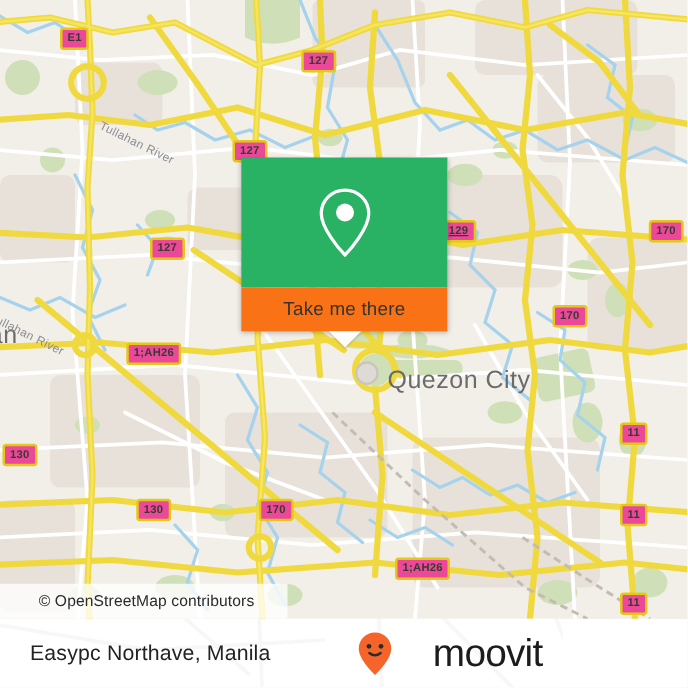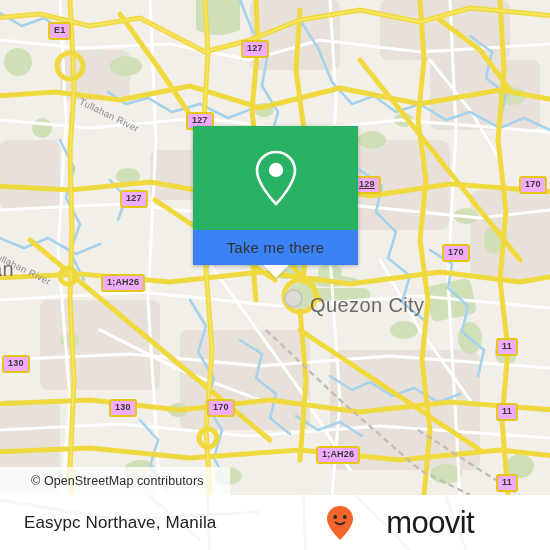--- a/index.html
+++ b/index.html
@@ -3,48 +3,48 @@
 <meta charset="utf-8">
 <style>
   html,body{margin:0;padding:0;background:#fff;}
   body{width:550px;height:550px;overflow:hidden;font-family:"Liberation Sans",sans-serif;}
   #root{position:relative;width:550px;height:550px;overflow:hidden;}
 
   
   #map{position:absolute;left:0;top:0;width:550px;height:495px;background:#f2efe9;overflow:hidden;}
   #map svg{position:absolute;left:0;top:0;}
 
-  .shield{position:absolute;background:#f0abfc;border:2px solid #e3c915;border-radius:3px;
+  .shield{position:absolute;background:#ec4899;border:2px solid #e3c915;border-radius:3px;
           color:#3a3a30;font-size:9px;font-weight:bold;line-height:1;
           padding:2px 4px 3px 4px;white-space:nowrap;letter-spacing:.2px;
           font-family:"Liberation Sans",sans-serif;}
 
   .place-label{position:absolute;color:#6b6b6b;font-size:20px;letter-spacing:.4px;white-space:nowrap;}
   .place-dot{position:absolute;width:15px;height:15px;border-radius:50%;
              background:#dedbd4;border:2px solid #c9c6bf;}
 
   .river-label{position:absolute;color:#8b8b93;font-size:9.5px;white-space:nowrap;letter-spacing:.3px;}
 
   
   #attrib{position:absolute;left:0;top:467px;height:28px;width:230px;
           background:rgba(255,255,255,.78);display:flex;align-items:center;}
   #attrib span{padding-left:31px;font-size:12.5px;color:#2b2b2b;letter-spacing:.1px;}
 
   
   #card{position:absolute;left:193px;top:126px;width:165px;
         box-shadow:0 1px 4px rgba(0,0,0,.28);}
   #card-head{height:104px;background:#29b264;display:flex;align-items:center;justify-content:center;}
-  #card-body{height:35px;background:#3b82f6;display:flex;align-items:center;justify-content:center;text-align:center;}
+  #card-body{height:35px;background:#f97316;display:flex;align-items:center;justify-content:center;text-align:center;}
   #card-body span{font-size:15px;color:#333;letter-spacing:.2px;}
   #card-tip{position:absolute;left:50%;top:139px;transform:translateX(-50%);
             width:0;height:0;border-left:13px solid transparent;border-right:13px solid transparent;
             border-top:13px solid #fcfcfc;filter:drop-shadow(0 1px 1px rgba(0,0,0,.18));}
 
   
-  #footer{position:absolute;left:0;top:495px;width:450px;height:55px;background:#fff;overflow:hidden;padding-left:40px;}
+  #footer{position:absolute;left:0;top:495px;width:450px;height:55px;background:#fff;overflow:hidden;}
   #footer-bg{position:absolute;left:0;top:-495px;width:550px;height:550px;opacity:.10;}
   #footer-title{position:absolute;left:24px;top:50%;transform:translateY(-50%);
                 font-size:17px;color:#222;letter-spacing:.15px;white-space:nowrap;}
   #logo{position:absolute;right:16px;top:50%;transform:translateY(-50%);
         display:flex;align-items:center;gap:30px;}
   #logo-word{font-size:31px;color:#1c1c1c;letter-spacing:-.6px;line-height:1;margin-left:1px;font-weight:500;}
 </style>
 </head>
 <body>
 

